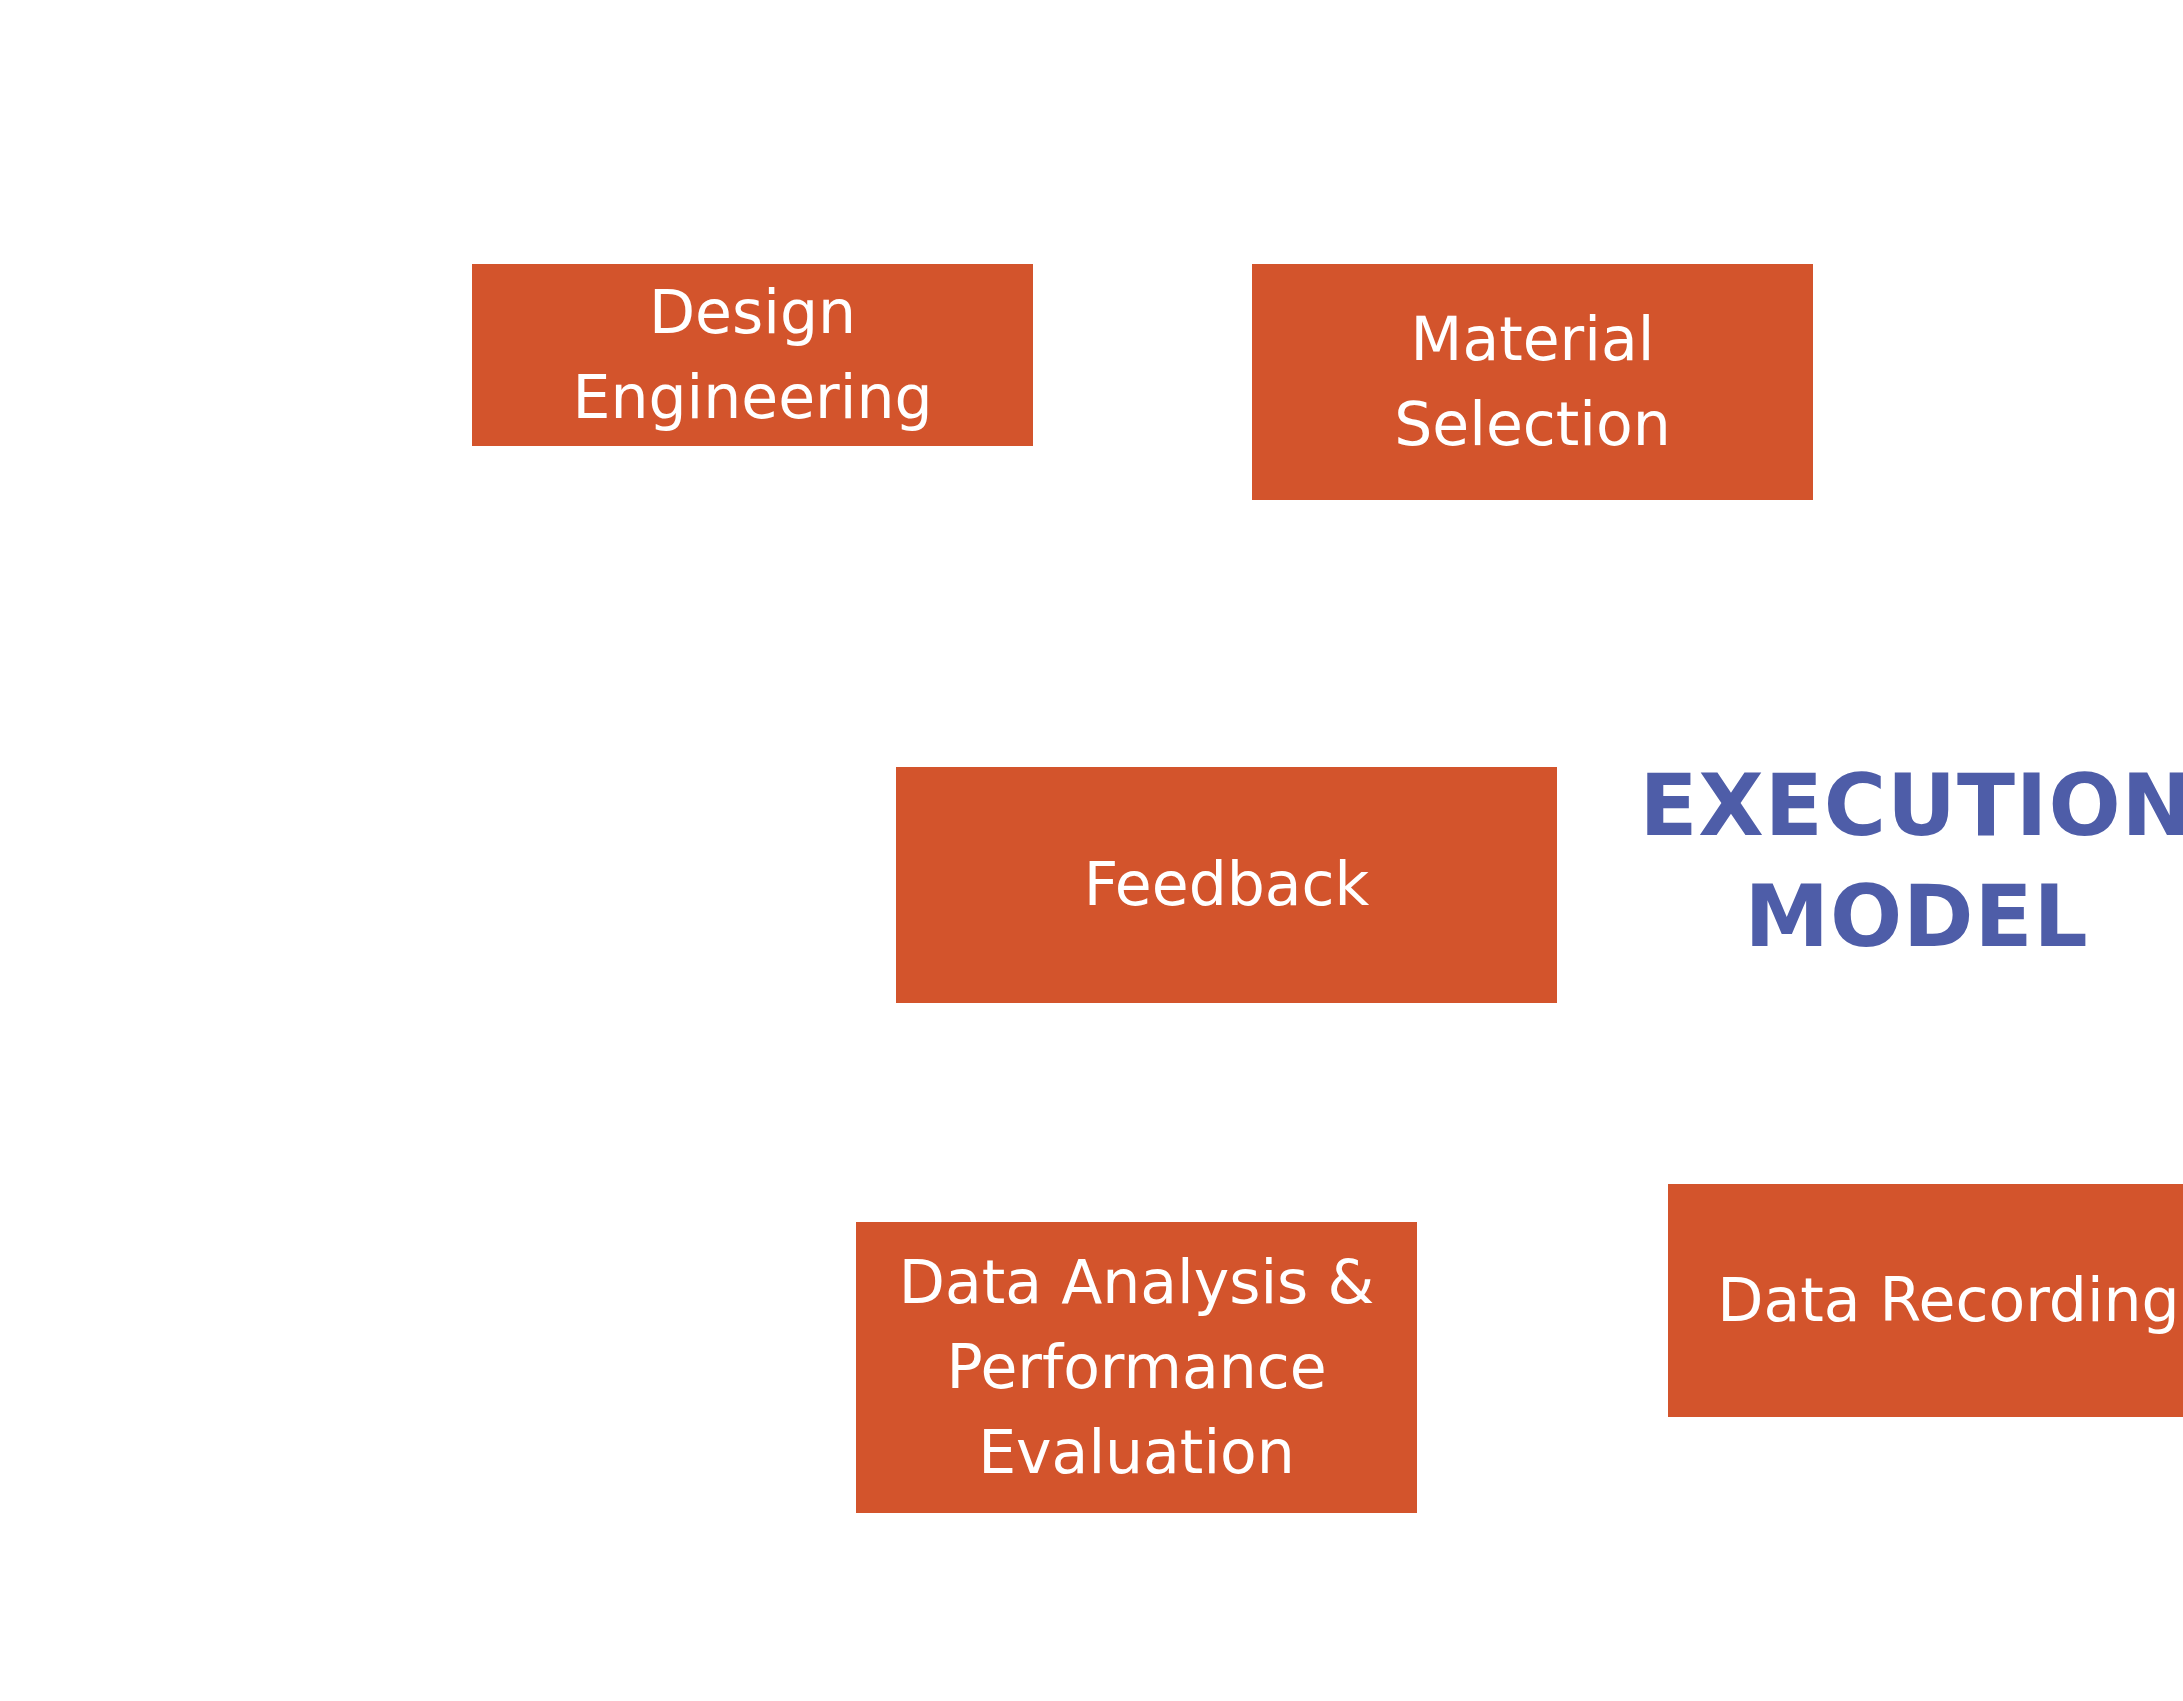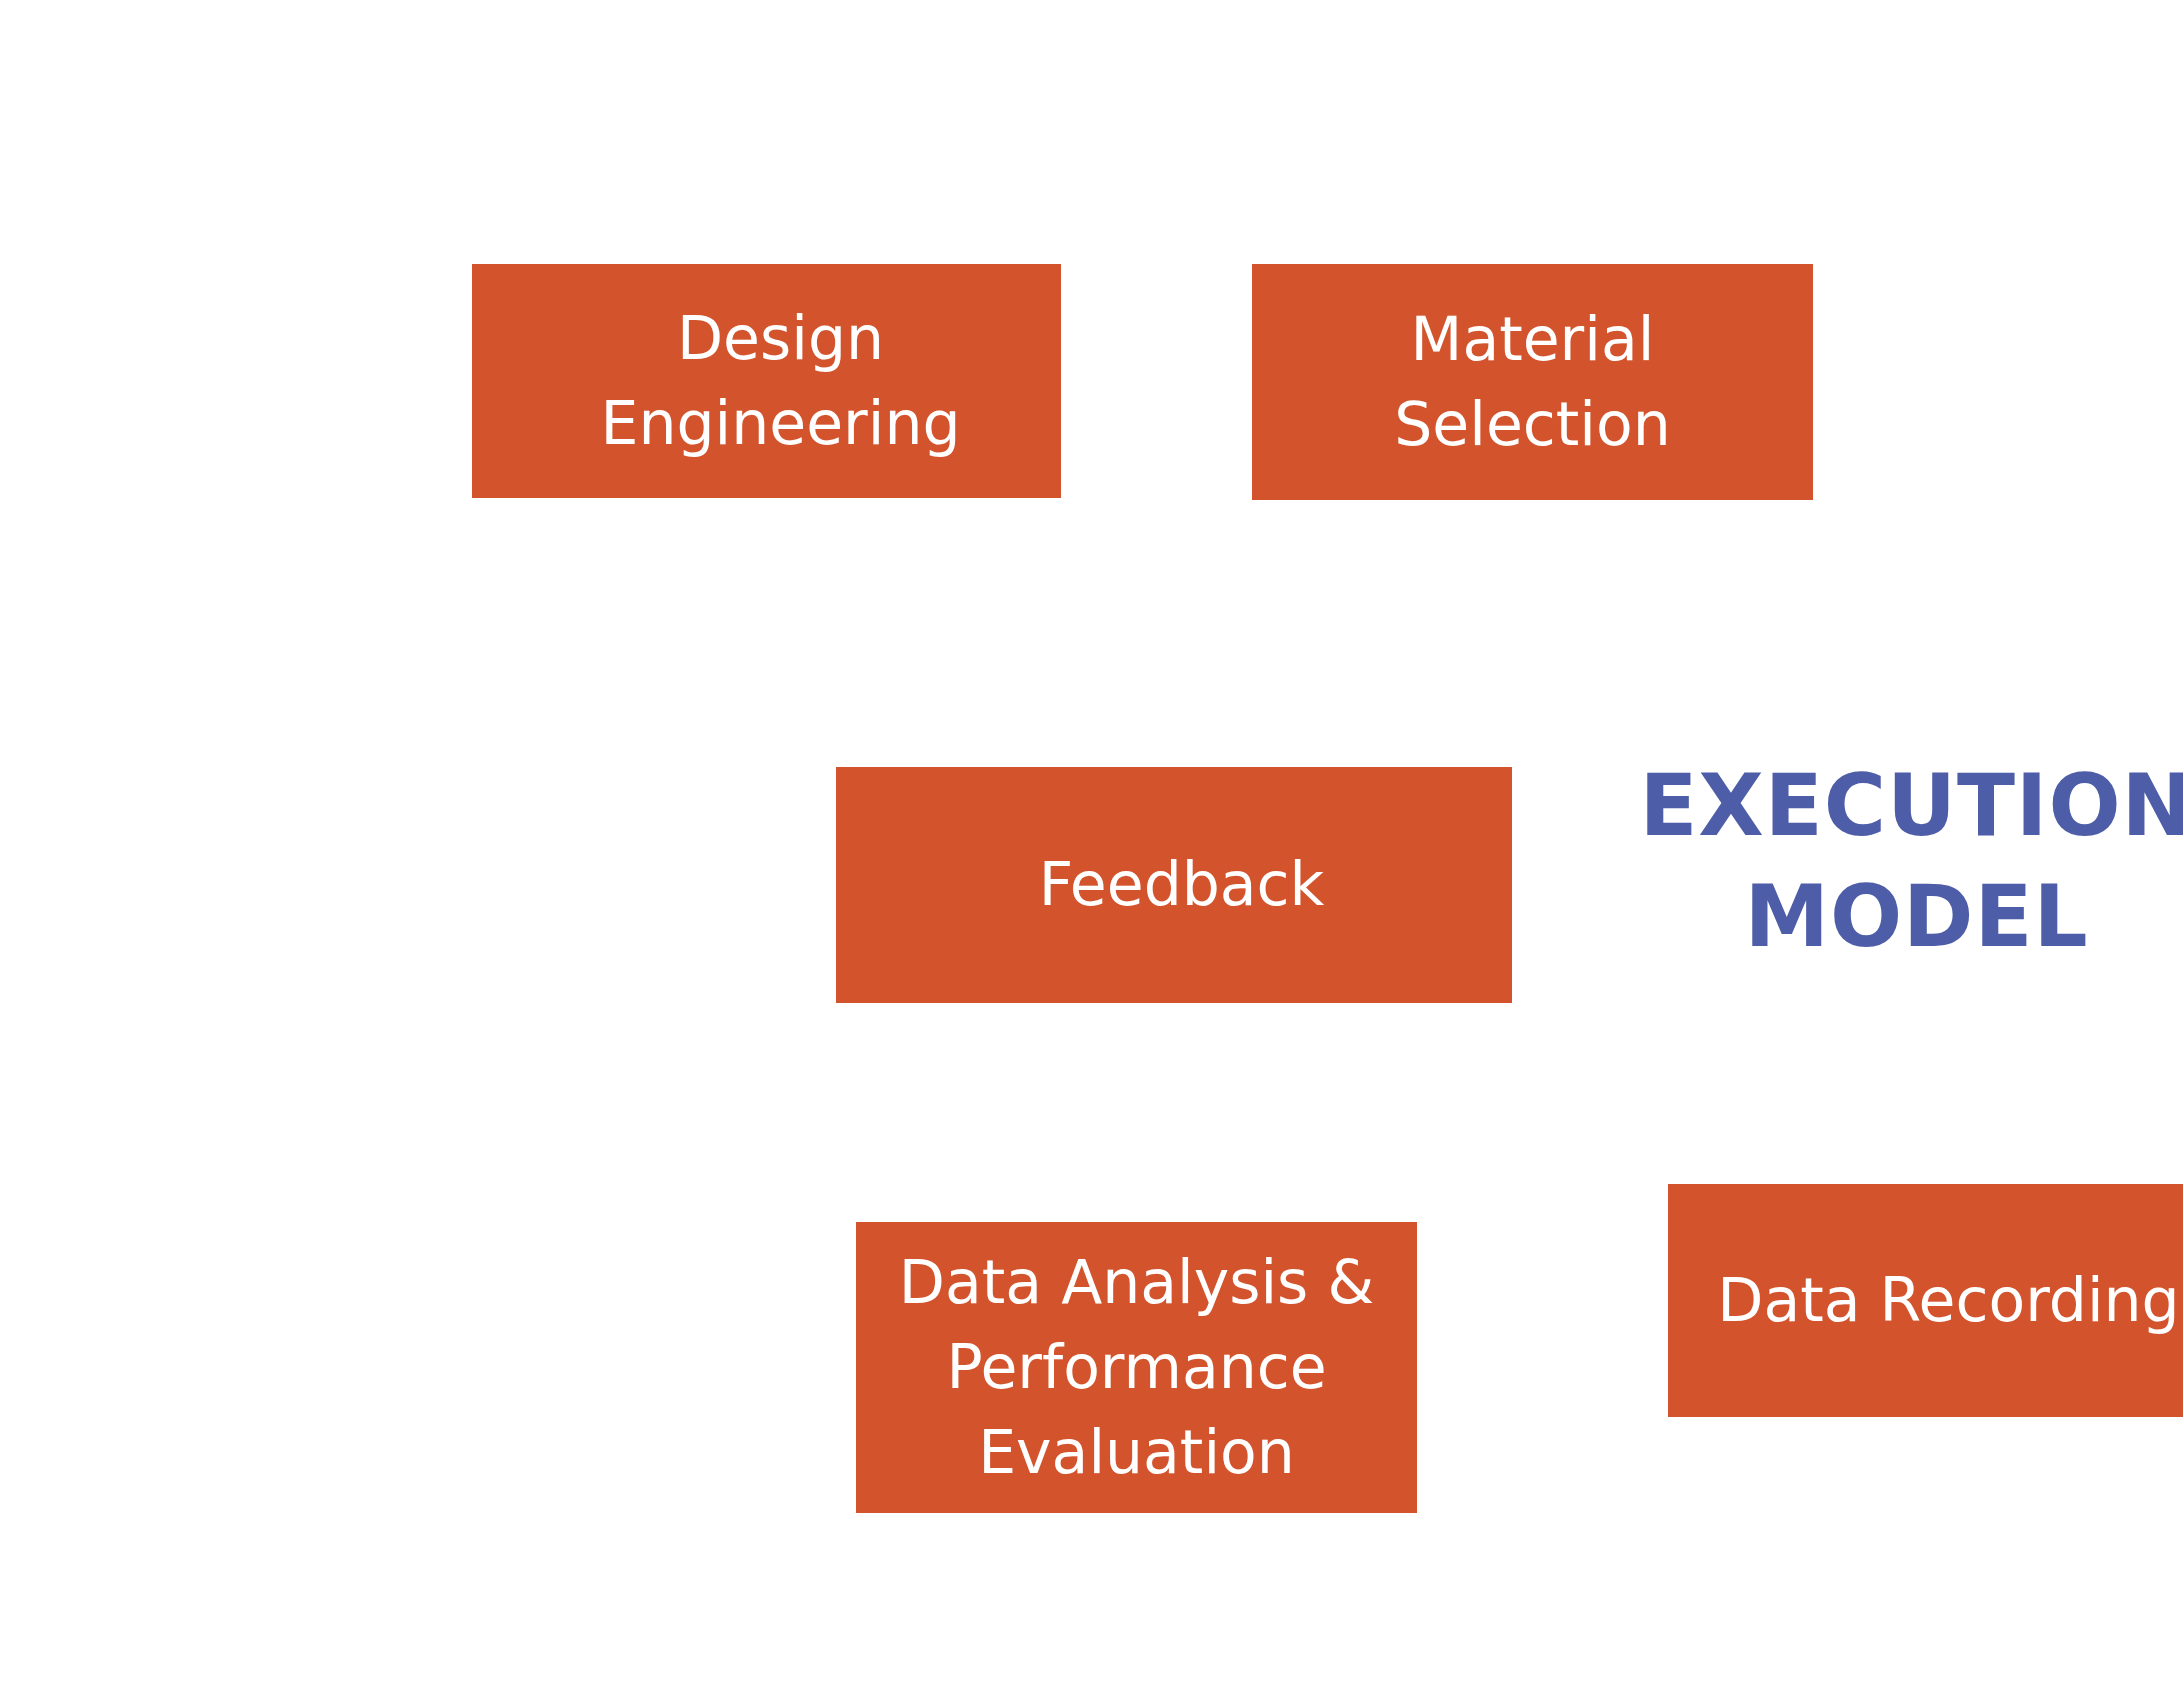--- a/index.html
+++ b/index.html
@@ -35,23 +35,23 @@
     width: 655px;
     text-align: center;
     color: #4E5DA8;
     font-weight: bold;
     font-size: 85px;
     line-height: 1.3;
     letter-spacing: 0.9px;
     white-space: pre-line;
   }
   
-  #box-design-engineering   { left: 472px; top: 264px;  width: 561px; height: 234px; padding-left: 28px; }
+  #box-design-engineering   { left: 472px; top: 264px;  width: 561px; height: 182px; }
   #box-material-selection   { left: 1252px; top: 264px;  width: 561px; height: 236px; }
-  #box-feedback             { left: 836px; top: 767px; width: 661px; height: 236px; padding-left: 15px; }
+  #box-feedback             { left: 896px; top: 767px; width: 661px; height: 236px; }
   #box-data-analysis        { left: 856px; top: 1222px; width: 561px; height: 291px; }
   #box-data-recording       { left: 1668px; top: 1184px; width: 561px; height: 233px; }
 </style>
 </head>
 <body>
 
 <div class="canvas">
 
   <div class="diagram-title">EXECUTION
 MODEL</div>

